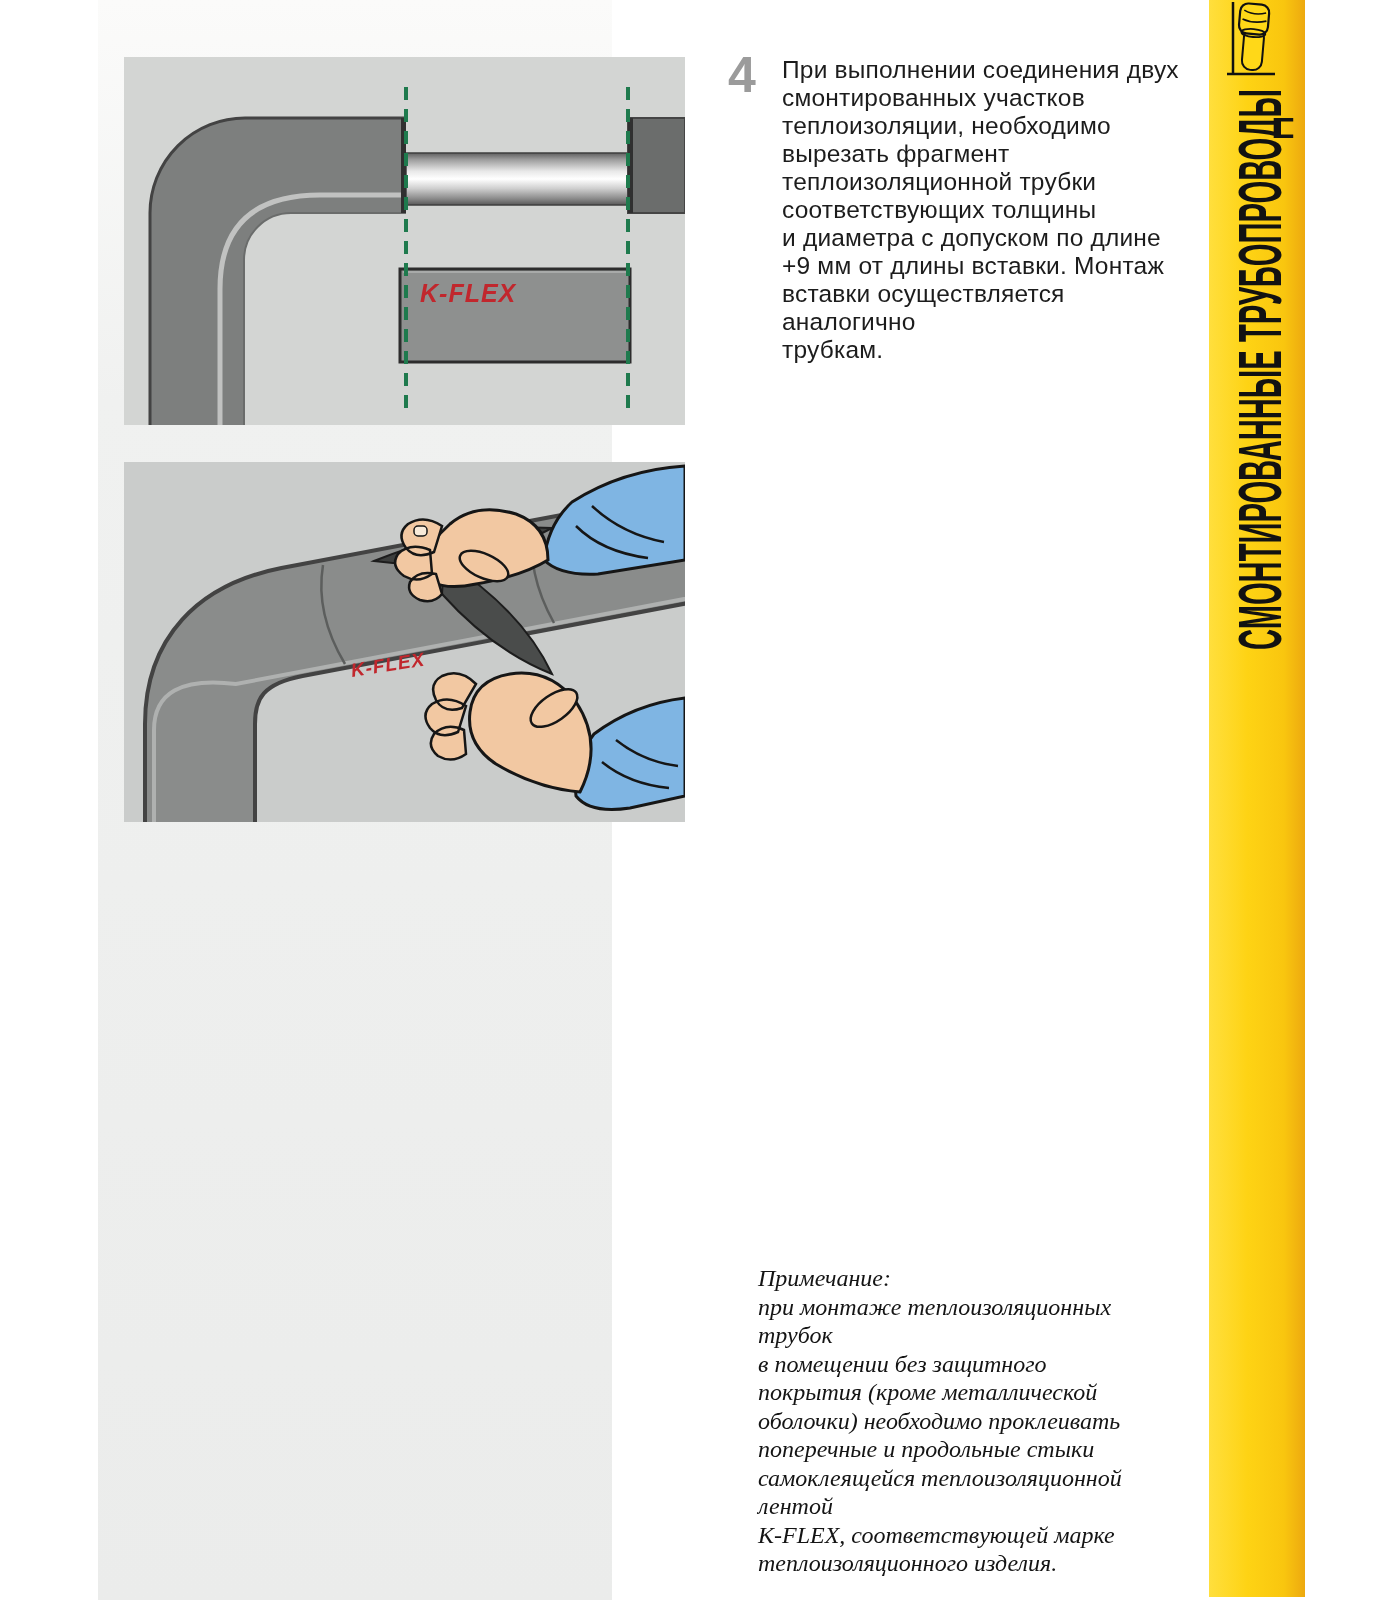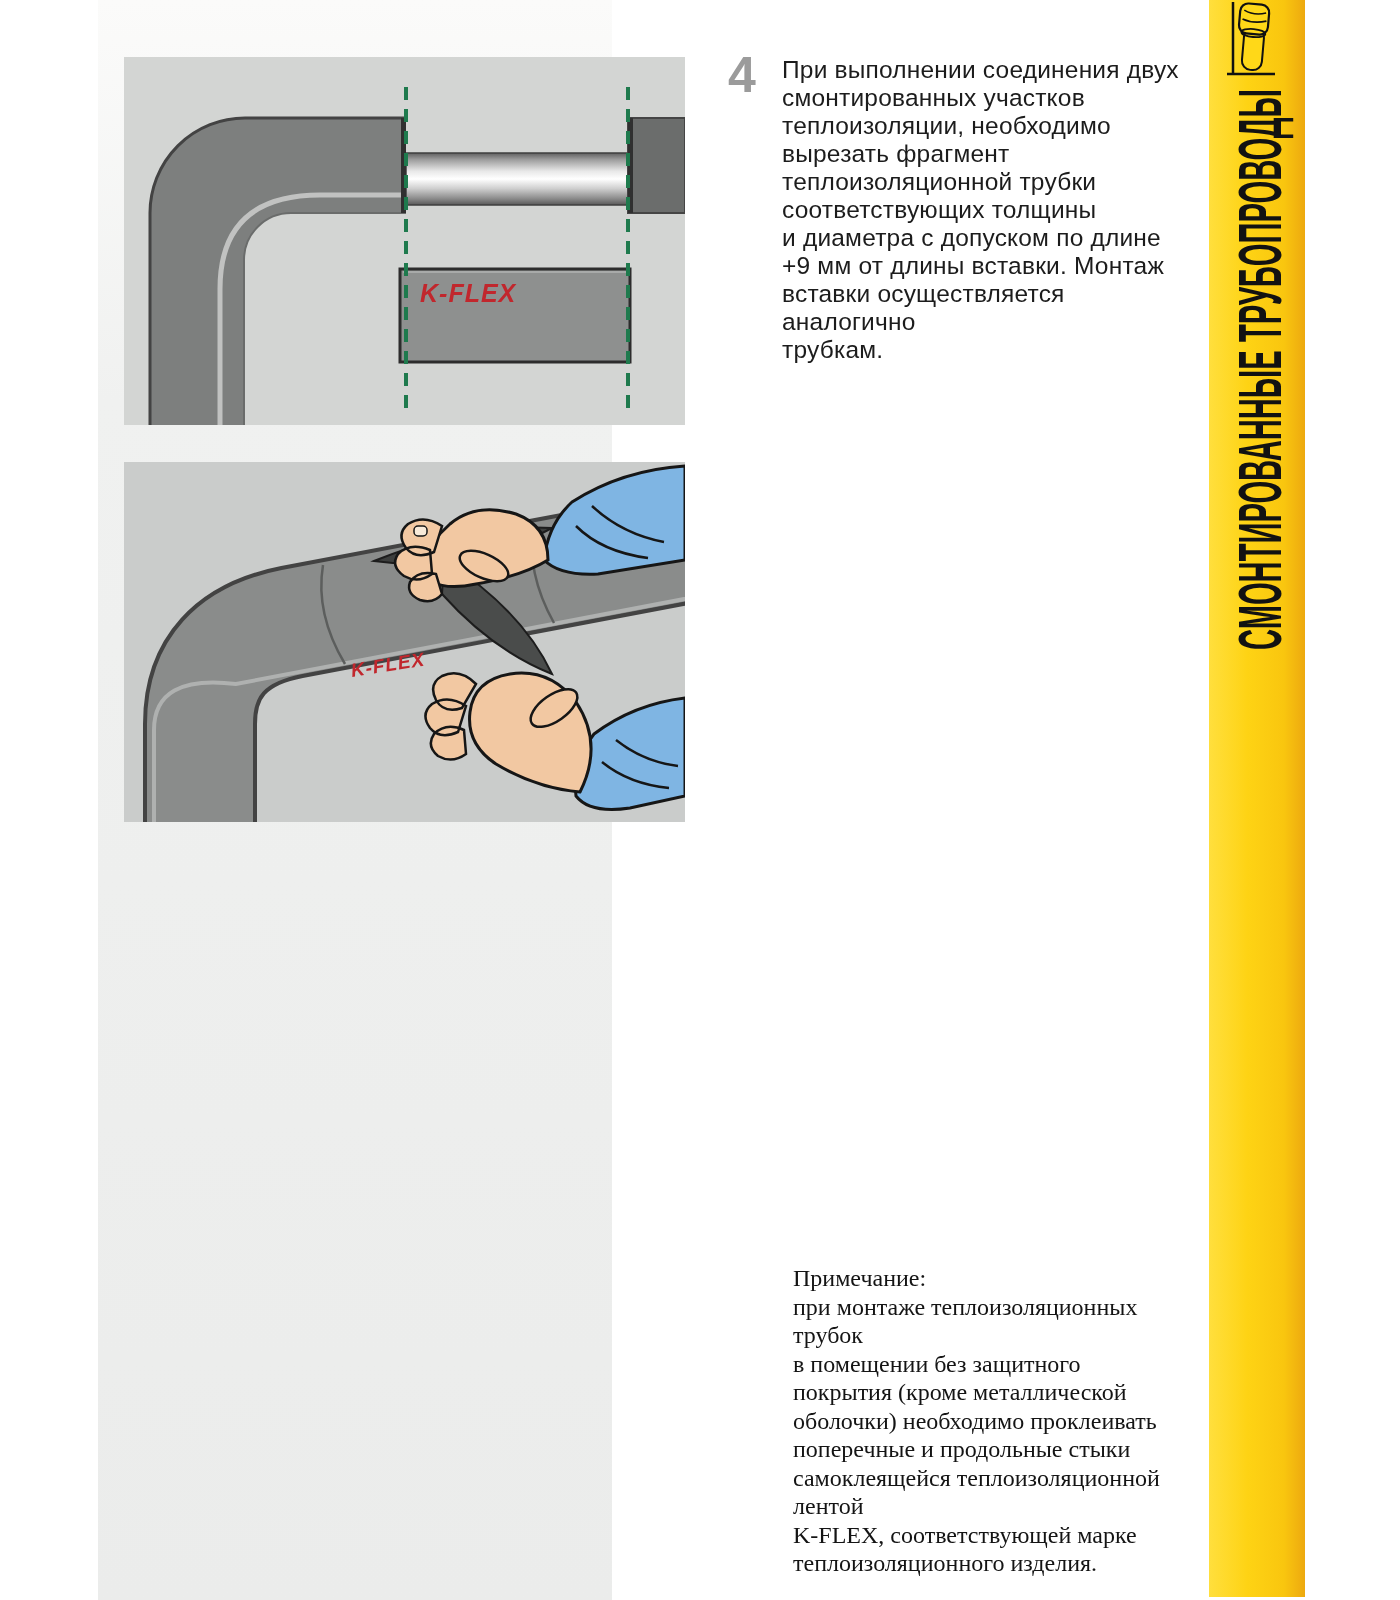--- a/index.html
+++ b/index.html
@@ -15,22 +15,22 @@
   .panel svg{display:block;}
 
   
   .step-number{position:absolute;left:718px;top:50px;width:48px;text-align:center;
     font-weight:bold;font-size:50px;line-height:1;color:#9b9b9b;}
   .step-text{position:absolute;left:782px;top:56px;width:414px;
     font-family:"Liberation Sans",sans-serif;font-size:24.5px;line-height:28px;
     letter-spacing:0.2px;color:#1c1c1c;white-space:pre-line;}
 
   
-  .note-text{position:absolute;left:793px;top:1264px;width:414px;
-    font-family:"Liberation Serif",serif;font-size:24px;
+  .note-text{position:absolute;left:758px;top:1264px;width:414px;
+    font-family:"Liberation Serif",serif;font-style:italic;font-size:24px;
     line-height:28.5px;color:#141414;white-space:pre-line;}
 
   
   .banner{position:absolute;left:1209px;top:0;width:96px;height:1597px;
     background:linear-gradient(90deg,#ffdf3d 0%,#fed314 40%,#f9c60f 78%,#eda90f 100%);}
   .banner-icon{position:absolute;top:2px;left:14px;}
   .banner-label{position:absolute;left:0;top:0;transform-origin:0 0;
     transform:translate(20px,650px) rotate(-90deg) scaleX(0.47);
     font-family:"Liberation Sans",sans-serif;font-weight:bold;font-size:62px;
     line-height:62px;color:#121212;white-space:nowrap;}

